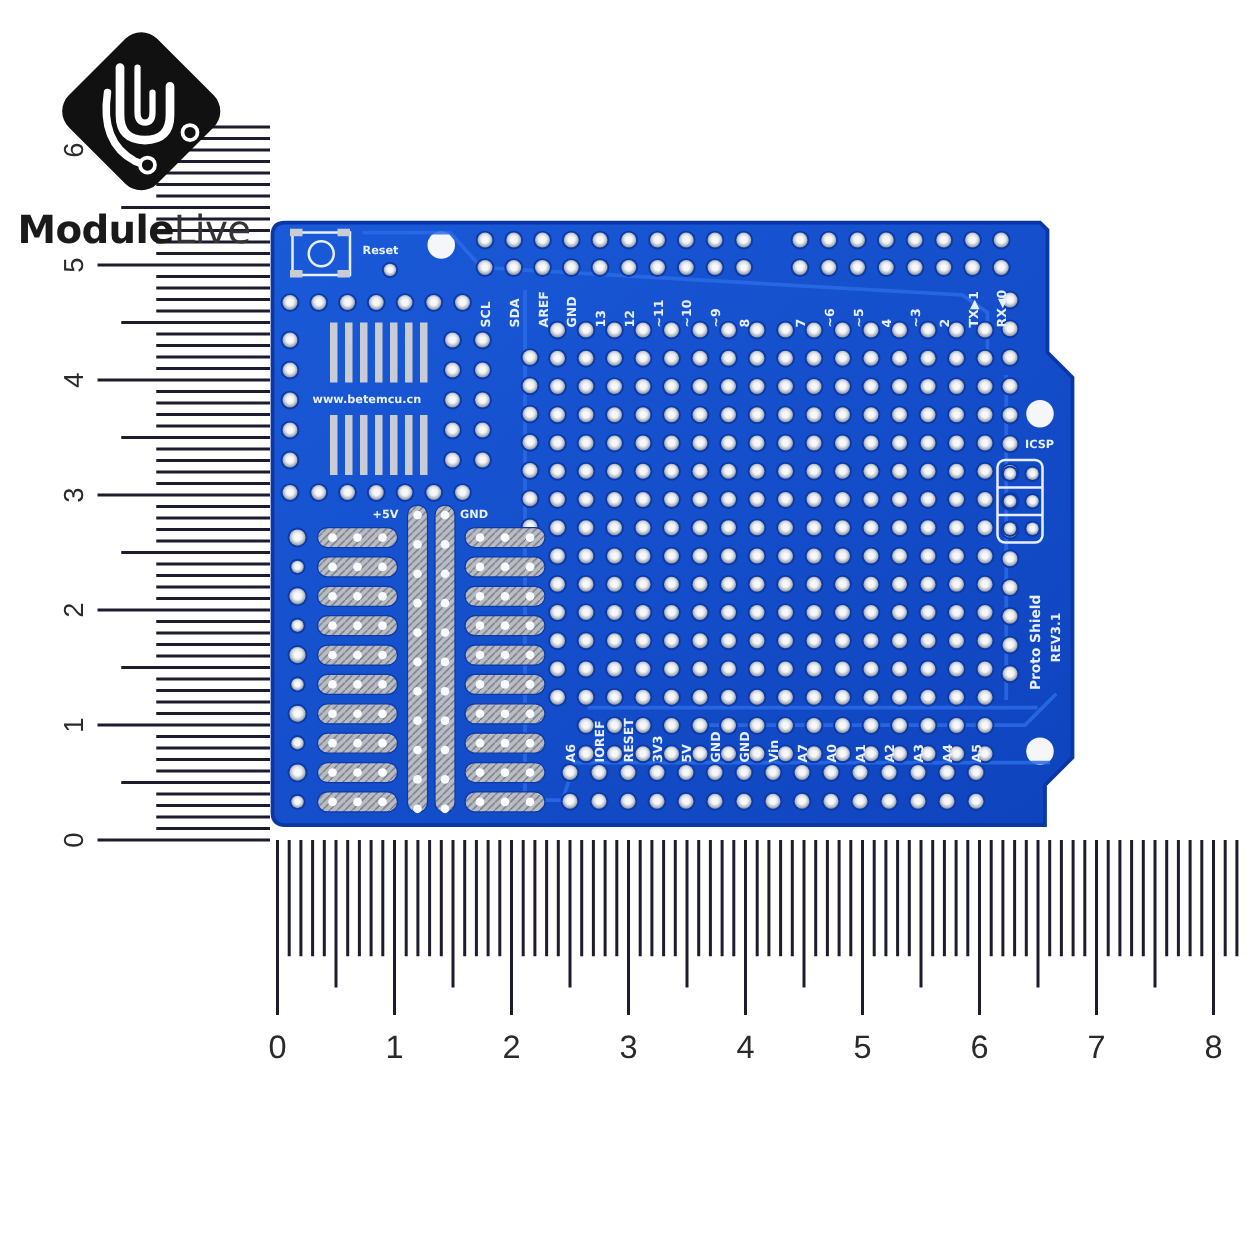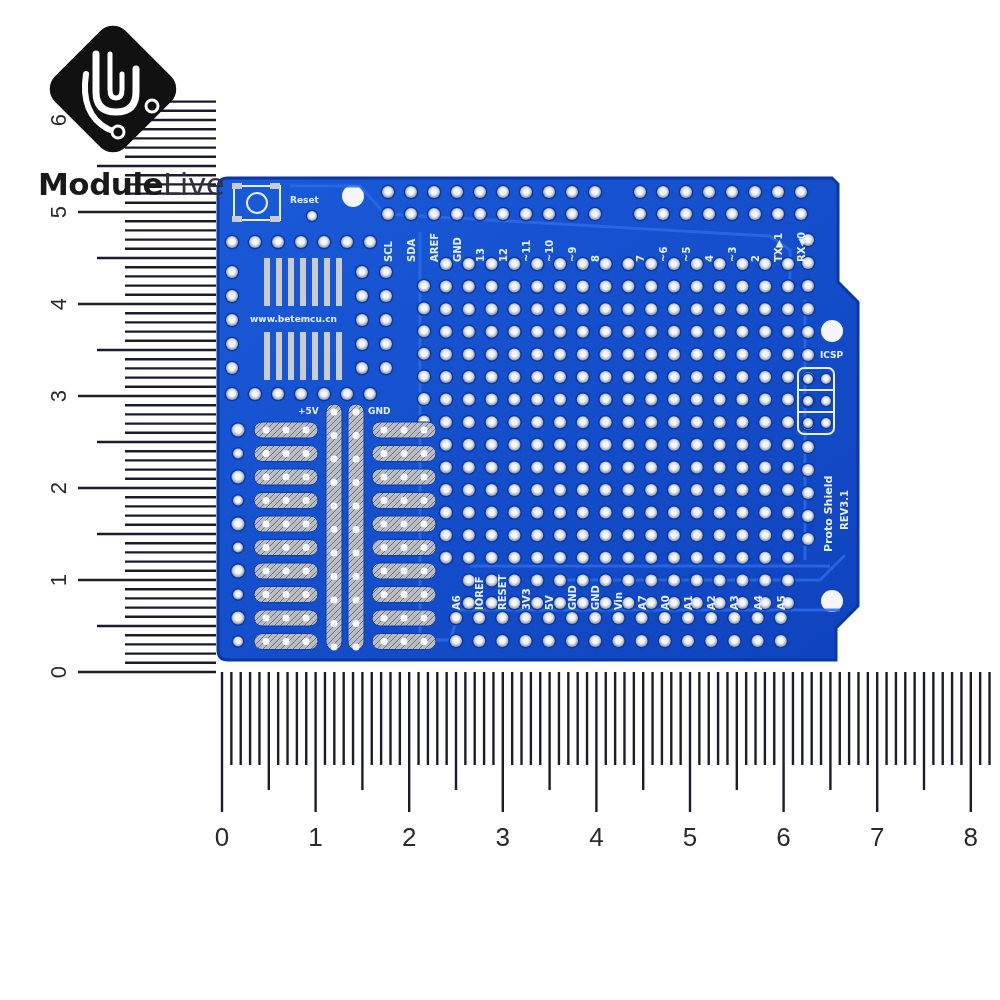--- a/index.html
+++ b/index.html
@@ -1572,16 +1572,16 @@
 <div class="abs" style="left:14px;top:14px;width:200px;height:190px;">
   <svg class="abs" style="left:24px;top:0" width="150" height="150" viewBox="0 0 150 150">
     <rect x="25" y="25" width="100" height="100" rx="18" transform="rotate(45 75 75)" fill="#111"></rect>
     <path d="M58 40 L58 78 Q58 98 78 98 Q98 98 98 78 L98 55" stroke="#fff" stroke-width="7" fill="none" stroke-linecap="round"></path>
     <path d="M72 40 L72 76 Q72 84 78 84 Q84 84 84 76 L84 60" stroke="#fff" stroke-width="5" fill="none" stroke-linecap="round"></path>
     <path d="M48 60 Q42 100 70 115 L78 118" stroke="#fff" stroke-width="6" fill="none" stroke-linecap="round"></path>
     <circle cx="114" cy="92" r="6" fill="#111" stroke="#fff" stroke-width="3"></circle>
     <circle cx="98" cy="55" r="2" fill="#fff"></circle>
     <circle cx="80" cy="118" r="6" fill="#111" stroke="#fff" stroke-width="3"></circle>
   </svg>
-  <div class="abs" style="left:0;top:152px;white-space:nowrap;font-family:'DejaVu Sans',sans-serif;font-size:31px;letter-spacing:-0.5px;margin-left:24px;">
+  <div class="abs" style="left:0;top:152px;white-space:nowrap;font-family:'DejaVu Sans',sans-serif;font-size:31px;letter-spacing:-0.5px;">
     <span style="font-weight:bold;color:#1a1a1a;">Module</span><span style="color:#333;font-weight:normal;">Live</span>
   </div>
 </div>
 
 </body></html>

